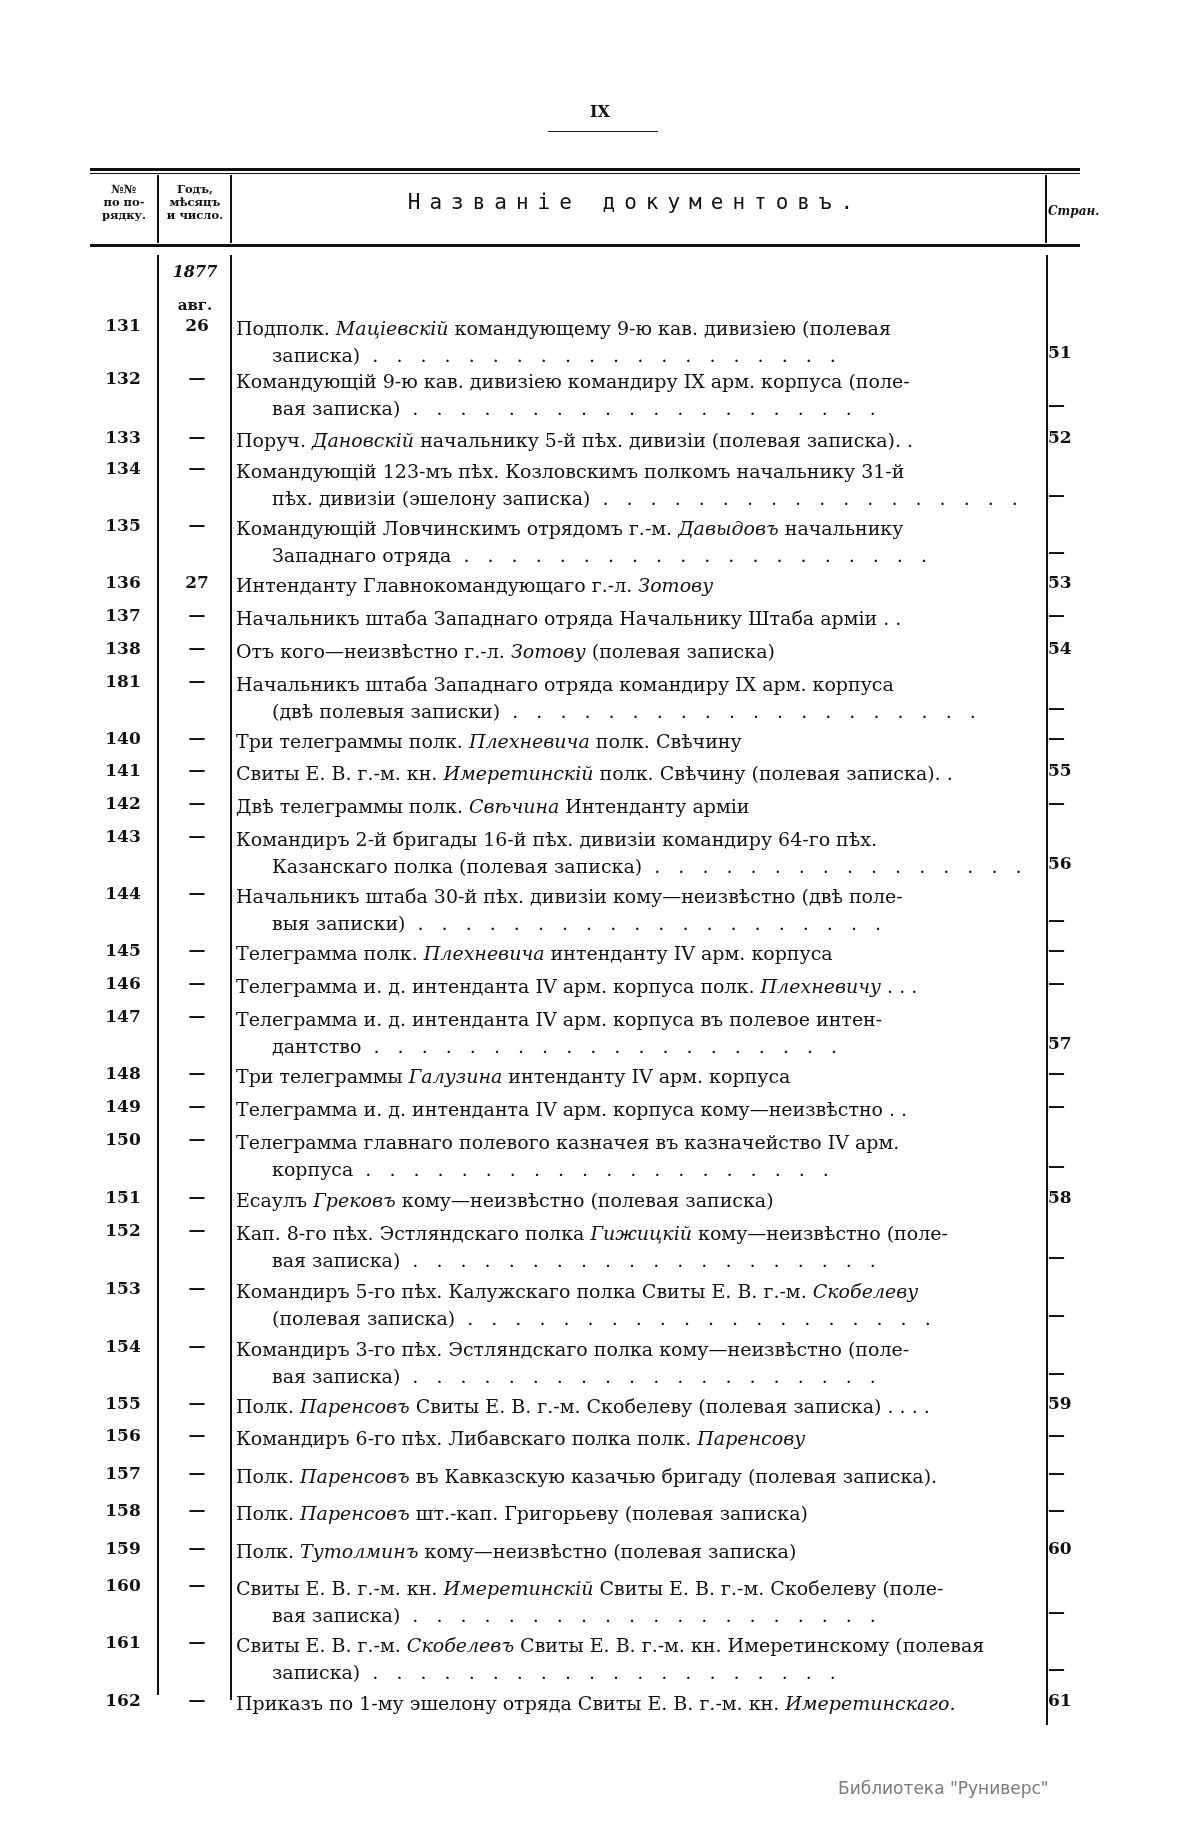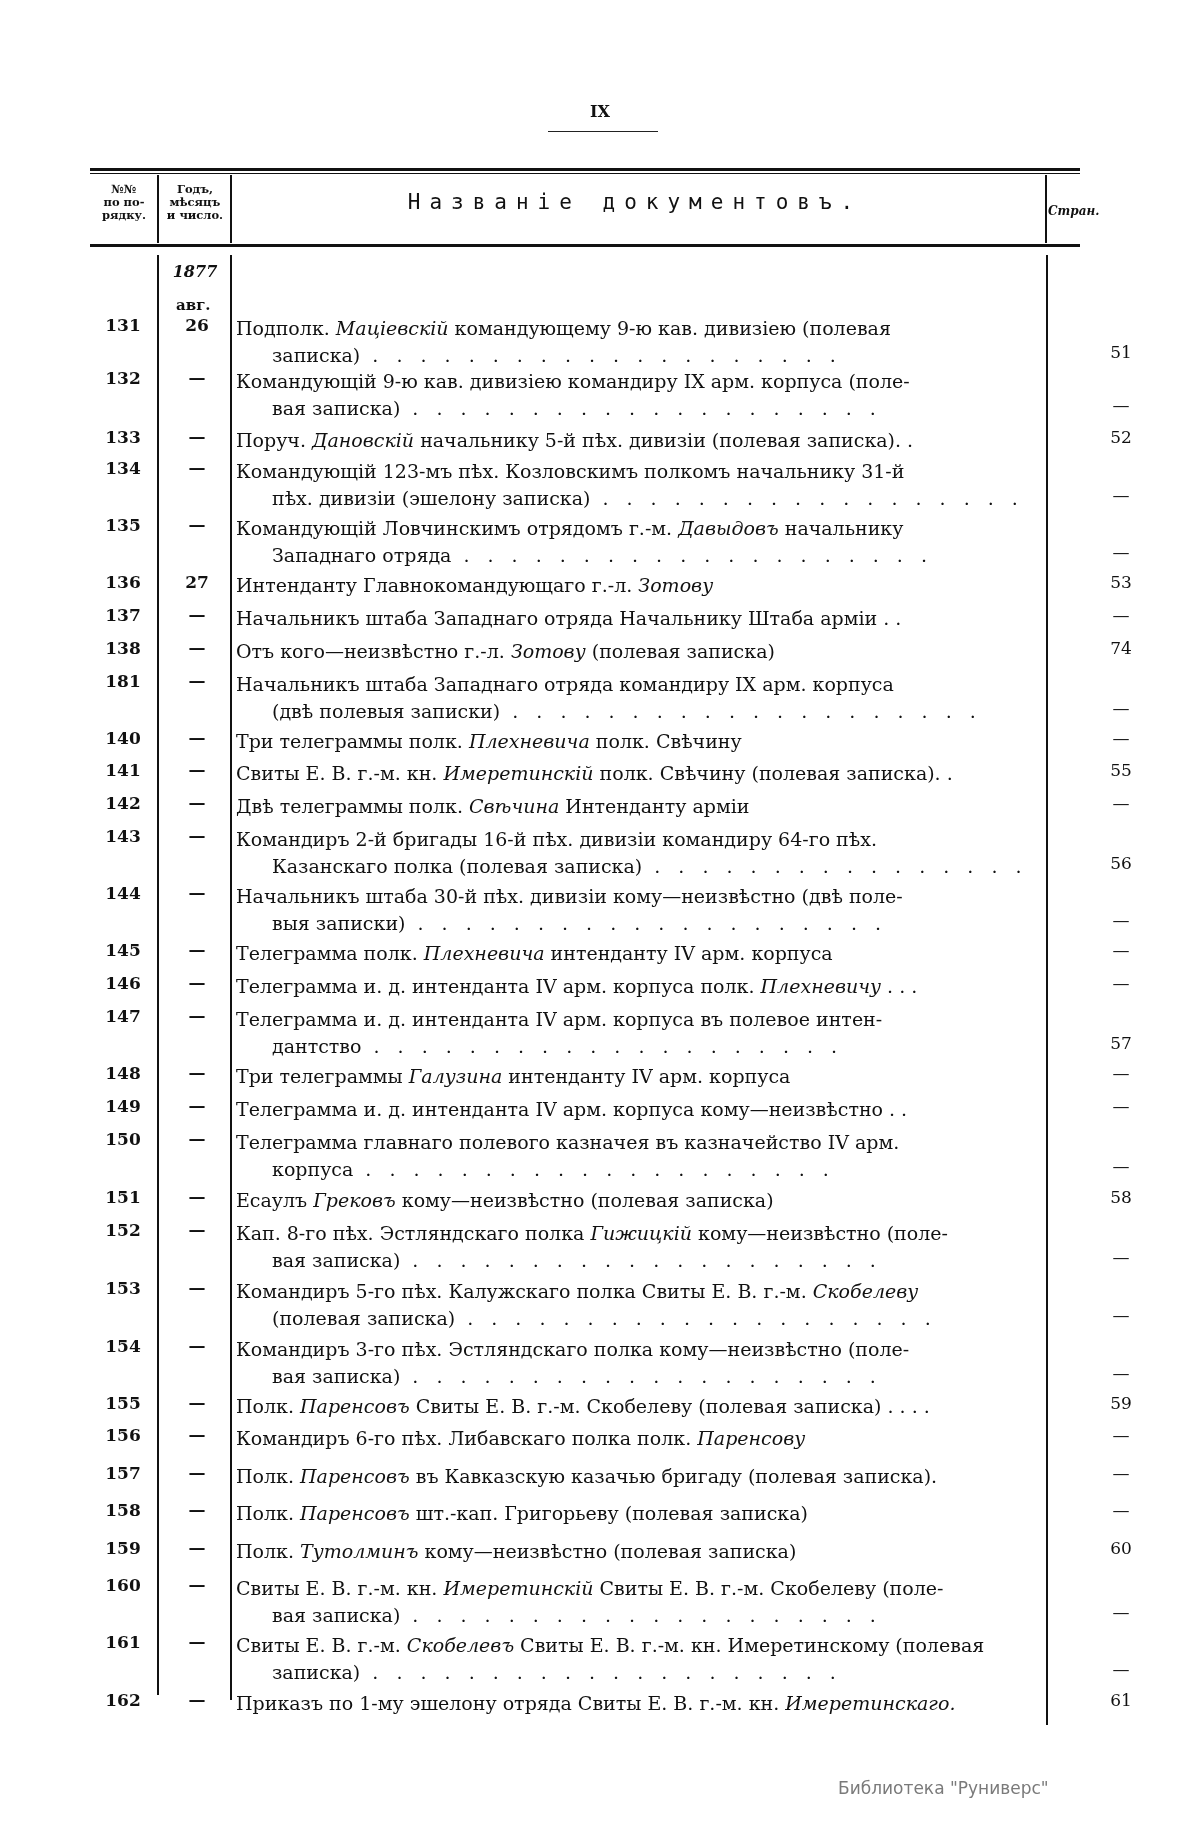--- a/index.html
+++ b/index.html
@@ -11,29 +11,29 @@
 
   .rule-top { position: absolute; left: 90px; width: 990px; background: #111; }
   .vline { position: absolute; width: 1.5px; background: #111; }
 
   .hdr { position: absolute; font-size: 11.5px; font-weight: bold; line-height: 13px; text-align: center; }
   .hdr-title { position: absolute; top: 190px; left: 230px; width: 810px; text-align: center;
                font-size: 21px; font-weight: normal; letter-spacing: 9px; font-family: "DejaVu Sans Mono", monospace; }
   .hdr-page { position: absolute; top: 204px; left: 1048px; font-size: 12px; font-weight: bold; font-style: italic; }
 
   .year { position: absolute; left: 160px; width: 70px; text-align: center; font-size: 16px; font-weight: bold; font-style: italic; }
-  .month { position: absolute; left: 168px; width: 70px; text-align: left; font-size: 15px; font-weight: bold; padding-left: 8px; }
+  .month { position: absolute; left: 152px; width: 70px; text-align: center; font-size: 15px; font-weight: bold; padding-left: 8px; }
 
   .row { position: absolute; left: 90px; width: 1000px; }
   .row .num { position: absolute; left: 0; width: 66px; text-align: center; font-size: 17px; font-weight: bold; }
   .row .day { position: absolute; left: 72px; width: 70px; text-align: center; font-size: 17px; font-weight: bold; }
   .row .title { position: absolute; left: 146px; width: 795px; font-size: 19px; line-height: 27px;
                 text-align: justify; }
   .row .title .line2 { display: block; padding-left: 36px; }
-  .row .pg { position: absolute; left: 958px; width: 60px; text-align: center; font-size: 17px; font-weight: normal; padding-left: 43px; }
+  .row .pg { position: absolute; left: 958px; width: 60px; font-size: 17px; font-weight: bold; }
   .dots { letter-spacing: 6px; }
   .title i { font-style: italic; }
 
   .watermark { position: absolute; top: 1778px; left: 838px; font-family: "DejaVu Sans", sans-serif;
                font-size: 17px; color: #7a7a7a; }
 </style>
 </head>
 <body>
 
 <div class="page-num">IX</div>
@@ -106,21 +106,21 @@
     <div class="row" style="top: 605px;">
       <span class="num">137</span>
       <span class="day">—</span>
       <div class="title"><span>Начальникъ штаба Западнаго отряда Начальнику Штаба арміи . .</span><i></i><span></span></div>
       <span class="pg" style="top:0px">—</span>
     </div>
     <div class="row" style="top: 638px;">
       <span class="num">138</span>
       <span class="day">—</span>
       <div class="title"><span>Отъ кого—неизвѣстно г.-л. </span><i>Зотову</i><span> (полевая записка)</span></div>
-      <span class="pg" style="top:0px">74</span>
+      <span class="pg" style="top:0px">54</span>
     </div>
     <div class="row" style="top: 671px;">
       <span class="num">181</span>
       <span class="day">—</span>
       <div class="title"><span>Начальникъ штаба Западнаго отряда командиру IX арм. корпуса</span><i></i><span></span><span class="line2" style="white-space: nowrap; overflow: hidden;"><span>(двѣ полевыя записки)</span><span class="dots"> . . . . . . . . . . . . . . . . . . . .</span></span></div>
       <span class="pg" style="top:27px">—</span>
     </div>
     <div class="row" style="top: 728px;">
       <span class="num">140</span>
       <span class="day">—</span>

